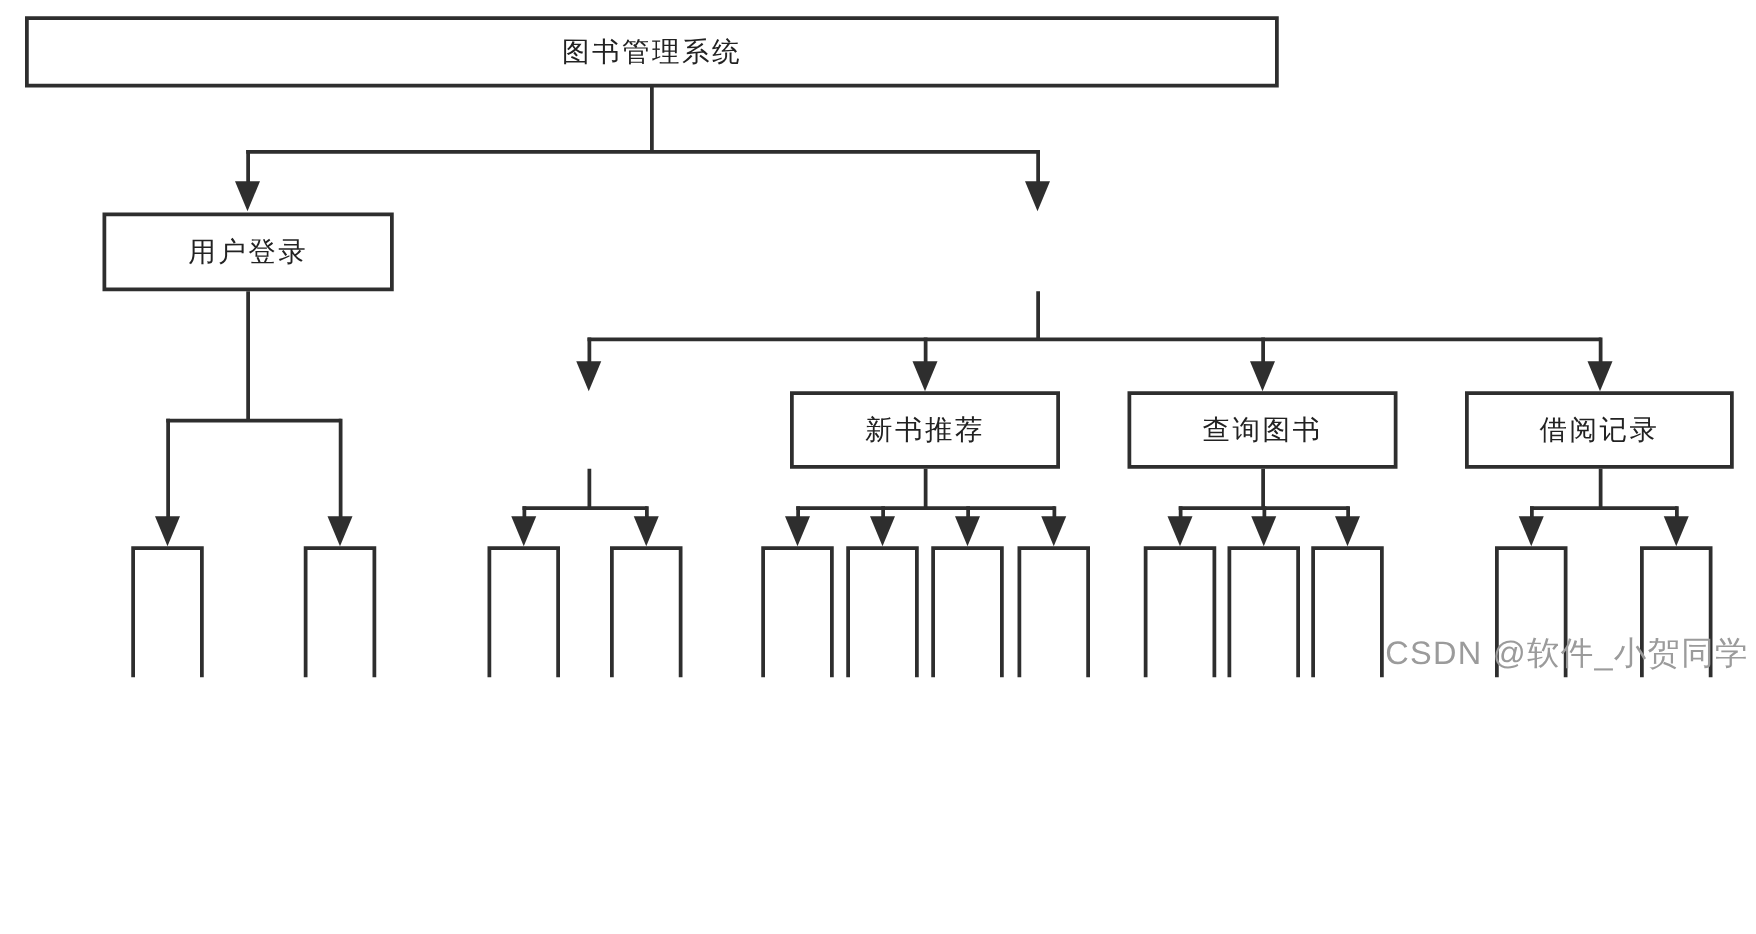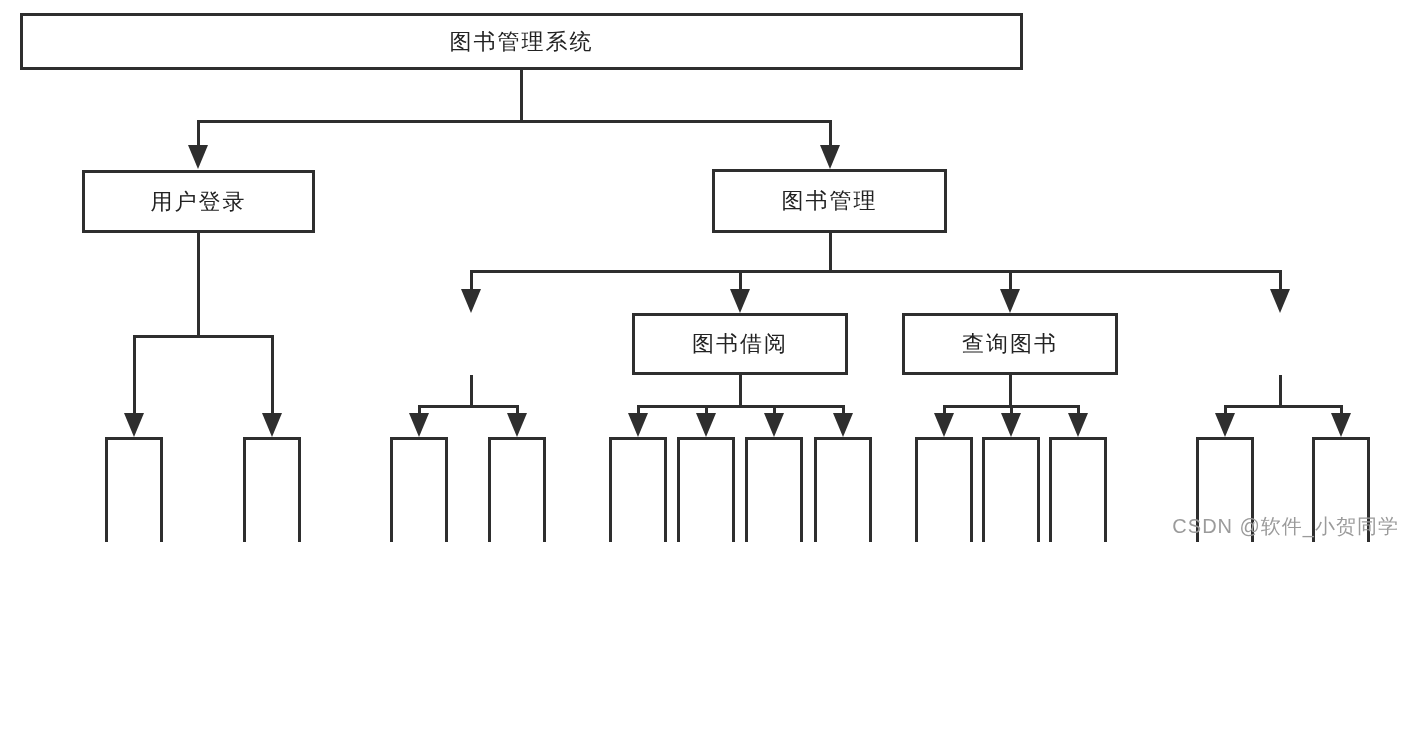--- a/index.html
+++ b/index.html
@@ -20,44 +20,44 @@
   }
   .vl { position:absolute; width:3px; background:var(--line); }
   .hl { position:absolute; height:3px; background:var(--line); }
   .arr {
     position:absolute; width:0; height:0;
     border-left:10px solid transparent; border-right:10px solid transparent;
     border-top:24px solid var(--line);
   }
   .watermark {
     position:absolute; right:6px; bottom:2px; color:#9b9b9b;
-    font-size:20px; letter-spacing:1px; white-space:nowrap;
+    font-size:26px; letter-spacing:1px; white-space:nowrap;
   }
 </style>
 </head>
 <body>
 
 <div id="canvas">
 
   <div class="box" style="left:20px;top:13px;width:1003px;height:57px">
     <span>图书管理系统</span>
   </div>
 
   <div class="box" style="left:82px;top:170px;width:233px;height:63px">
     <span>用户登录</span>
   </div>
-  <div class="box" style="left:712px;top:169px;width:235px;height:64px">
-    <span>图书管理</span>
-  </div>
 
   <div class="box" style="left:632px;top:313px;width:216px;height:62px">
-    <span>图书借阅</span>
+    <span>新书推荐</span>
   </div>
   <div class="box" style="left:902px;top:313px;width:216px;height:62px">
     <span>查询图书</span>
+  </div>
+  <div class="box" style="left:1172px;top:313px;width:215px;height:62px">
+    <span>借阅记录</span>
   </div>
 
   <div class="box v" style="left:105px;top:437px;width:58px;height:298px">
     <span>用户登录</span>
   </div>
   <div class="box v" style="left:243px;top:437px;width:58px;height:298px">
     <span>注销登录</span>
   </div>
   <div class="box v" style="left:390px;top:437px;width:58px;height:298px">
     <span>查询图书</span>

